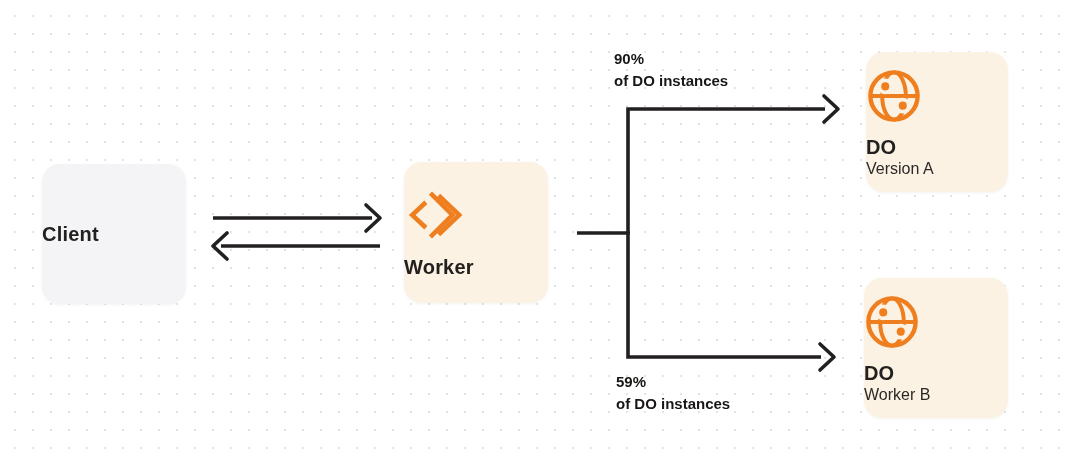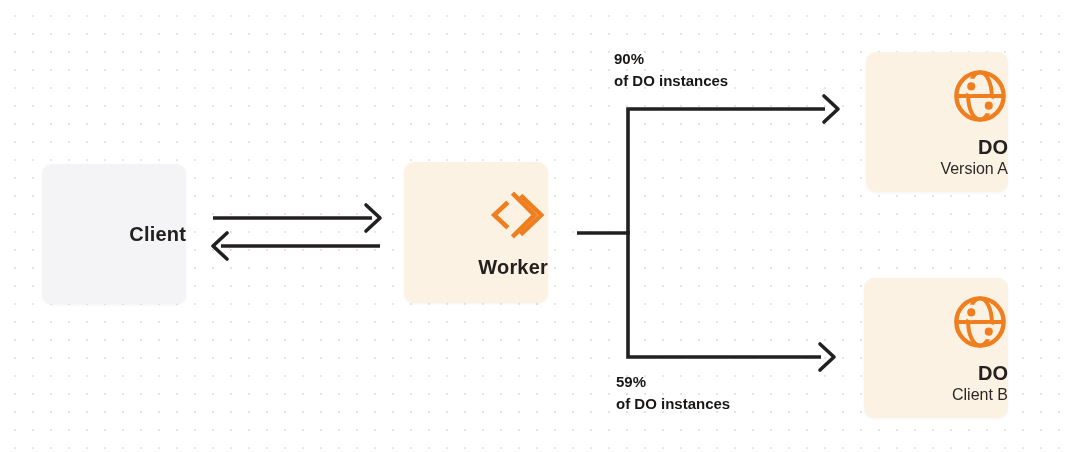--- a/index.html
+++ b/index.html
@@ -19,24 +19,24 @@
     background-position: 6px 7px;
   }
   .wires {
     position: absolute;
     inset: 0;
     z-index: 1;
   }
   .node {
     position: absolute;
     z-index: 2;
-    border-radius: 10px;
+    border-radius: 18px;
     display: flex;
     flex-direction: column;
-    align-items: flex-end;
+    align-items: flex-start;
     justify-content: center;
     box-shadow: 0 1px 3px rgba(20,20,30,0.05);
     color: #232120;
   }
   .node-client {
     left: 42px; top: 164px; width: 144px; height: 140px;
     background: #f4f4f6;
   }
   .node-worker {
     left: 404px; top: 162px; width: 144px; height: 141px;
@@ -157,21 +157,21 @@
           <ellipse cx="32" cy="32" rx="13.5" ry="27" stroke-width="4.5"></ellipse>
           <line x1="5.5" y1="32" x2="58.5" y2="32" stroke-width="4.5"></line>
         </g>
         <circle cx="22" cy="21" r="9" fill="#fcf2e4"></circle>
         <circle cx="42" cy="43" r="9" fill="#fcf2e4"></circle>
         <circle cx="22" cy="21" r="4.6" fill="#ee7e1e"></circle>
         <circle cx="42" cy="43" r="4.6" fill="#ee7e1e"></circle>
       </svg>
     </span>
     <div class="do-title">DO</div>
-    <div class="do-subtitle">Client B</div>
+    <div class="do-subtitle">Worker B</div>
   </div>
 
   <div class="branch-label branch-label-top">
     <span>90%</span>
     <span>of DO instances</span>
   </div>
   <div class="branch-label branch-label-bottom">
     <span>59%</span>
     <span>of DO instances</span>
   </div>

